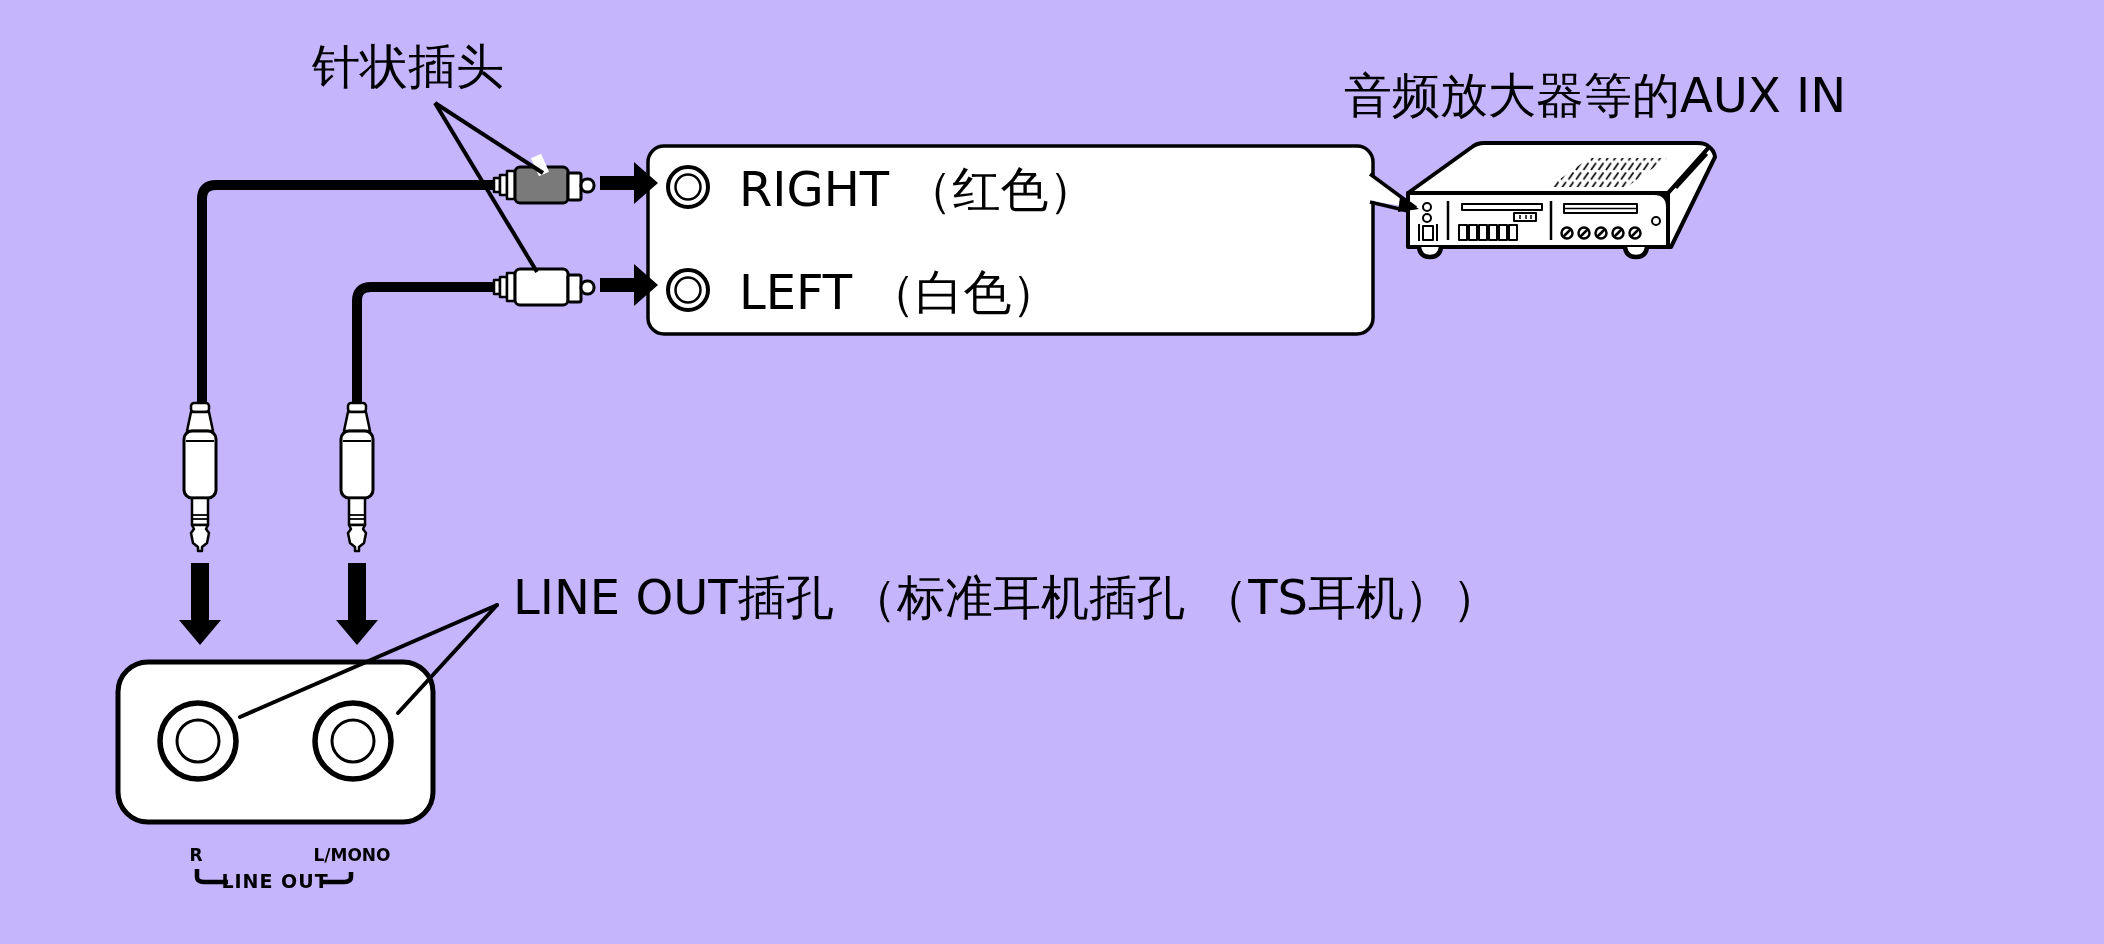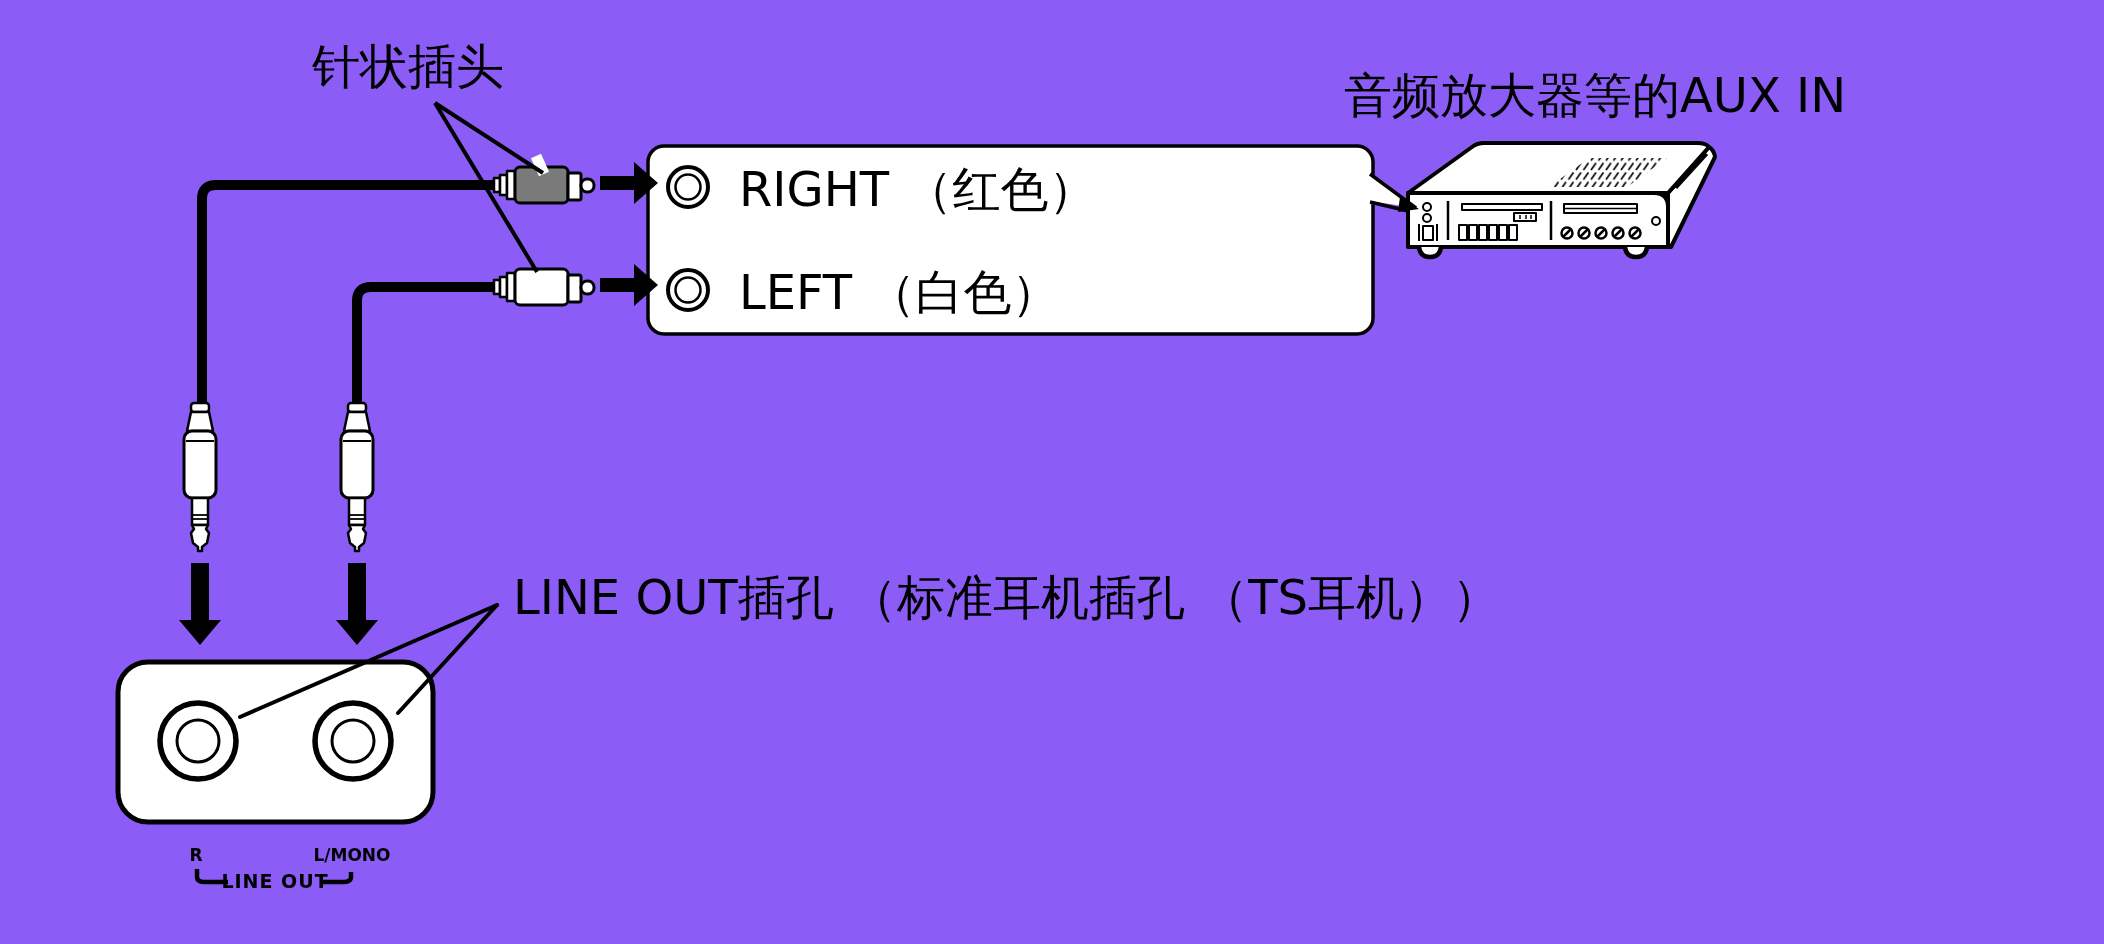--- a/index.html
+++ b/index.html
@@ -1,16 +1,16 @@
 <!DOCTYPE html>
 <html><head>
 <meta charset="utf-8">
 <style>
   html,body{margin:0;padding:0;background:#fff;}
-  .canvas{position:relative;width:2104px;height:944px;background:#8b5cf6;overflow:hidden;}
+  .canvas{position:relative;width:2104px;height:944px;background:#c4b5fd;overflow:hidden;}
   svg{display:block;}
   text{font-family:"DejaVu Sans","Liberation Sans",sans-serif;fill:#000;}
   .lbl-big{font-size:48px;}
   .lbl-row{font-size:48px;}
   .lbl-small{font-size:17px;font-weight:bold;}
   .lbl-bracket{font-size:19px;font-weight:bold;letter-spacing:1px;}
 </style>
 </head>
 <body>
 

